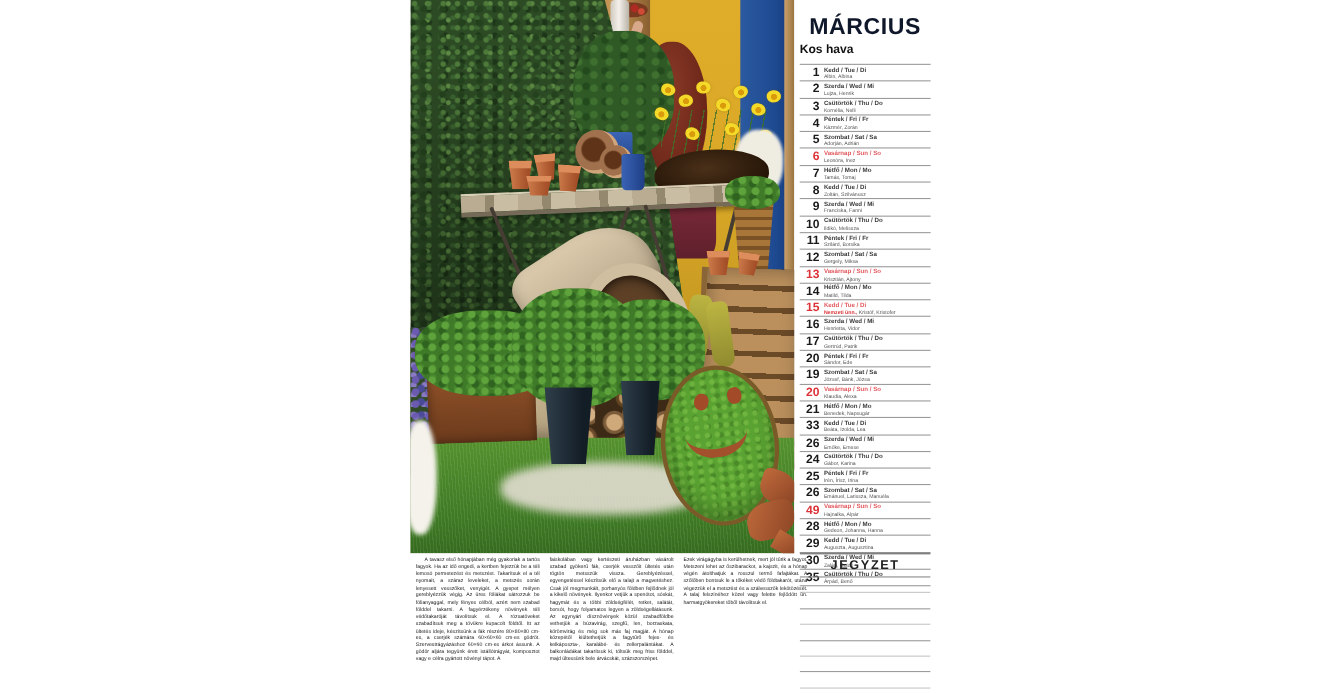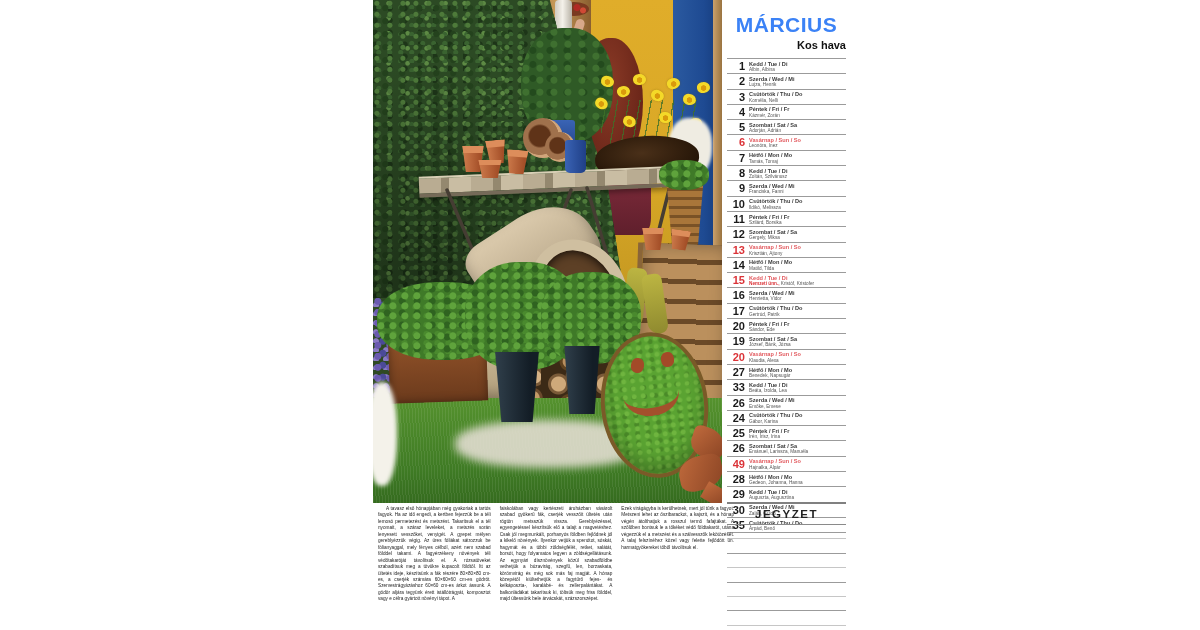--- a/index.html
+++ b/index.html
@@ -100,21 +100,21 @@
   .purple-flowers{left:0;top:298px;width:32px;height:100px;
     background:radial-gradient(circle at 40% 30%,#6a5ab0 0 3px,transparent 4px),
                radial-gradient(circle at 70% 60%,#4a4a98 0 3px,transparent 4px),
                radial-gradient(circle at 30% 80%,#8a7ac4 0 2.5px,transparent 3.5px),#2f4a24;
     background-size:12px 11px,14px 12px,10px 9px;}
   .white-fluff{left:-6px;top:382px;width:30px;height:104px;background:#f4f2ea;border-radius:45%;filter:blur(2px);}
 
   
   .calendar{position:absolute;left:727px;top:13px;width:119px;}
   .cal-title{font-size:21px;font-weight:bold;text-align:center;letter-spacing:.5px;}
-  .cal-subtitle{font-size:11px;font-weight:bold;text-align:right;margin-top:2px;color:#111;}
+  .cal-subtitle{font-size:11px;font-weight:bold;text-align:left;margin-top:2px;color:#111;}
   .cal-rows{margin-top:7px;border-bottom:1px solid #9b9b9b;}
   .cal-row{display:flex;height:13.3px;border-top:1px solid #9b9b9b;padding-top:1px;overflow:hidden;}
   .cal-num{width:18px;font-size:11px;font-weight:bold;text-align:right;padding-right:4px;line-height:13px;color:#1a1a1a;flex:none;}
   .cal-body{flex:1;min-width:0;}
   .cal-day{font-size:5.6px;font-weight:bold;color:#3a3a3a;line-height:6.4px;margin-top:.6px;white-space:nowrap;}
   .cal-names{font-size:4.7px;color:#555;line-height:5px;white-space:nowrap;}
   .cal-row.red .cal-num{color:var(--red);}
   .cal-row.red .cal-day{color:var(--red-light);}
   .names-red{color:var(--red);font-weight:bold;}
 
@@ -212,21 +212,21 @@
   <div class="smiley-eye" style="left:258px;top:358px;transform:rotate(10deg);"></div>
   <div class="smiley-eye" style="left:288px;top:352px;transform:rotate(-8deg);"></div>
   <div class="smiley-mouth"></div>
   <div class="shard" style="left:318px;top:428px;width:34px;height:30px;transform:rotate(18deg);border-radius:20% 60% 30% 50%;"></div>
   <div class="shard" style="left:306px;top:456px;width:44px;height:34px;transform:rotate(-12deg);border-radius:50% 25% 55% 30%;"></div>
   <div class="shard" style="left:330px;top:486px;width:24px;height:18px;transform:rotate(30deg);"></div>
   <div class="white-fluff"></div>
 </div>
 
 <div class="calendar">
-  <div class="cal-title" style="color: #3b82f6;">MÁRCIUS</div>
+  <div class="cal-title" style="color: #0f172a;">MÁRCIUS</div>
   <div class="cal-subtitle">Kos hava</div>
   <div class="cal-rows" id="cal-rows">
       <div class="cal-row">
         <div class="cal-num">1</div>
         <div class="cal-body">
           <div class="cal-day">Kedd / Tue / Di</div>
           <div class="cal-names">Albin, Albina</div>
         </div>
       </div>
       <div class="cal-row">
@@ -356,21 +356,21 @@
         </div>
       </div>
       <div class="cal-row red">
         <div class="cal-num">20</div>
         <div class="cal-body">
           <div class="cal-day">Vasárnap / Sun / So</div>
           <div class="cal-names">Klaudia, Alexa</div>
         </div>
       </div>
       <div class="cal-row">
-        <div class="cal-num">27</div>
+        <div class="cal-num">21</div>
         <div class="cal-body">
           <div class="cal-day">Hétfő / Mon / Mo</div>
           <div class="cal-names">Benedek, Napsugár</div>
         </div>
       </div>
       <div class="cal-row">
         <div class="cal-num">33</div>
         <div class="cal-body">
           <div class="cal-day">Kedd / Tue / Di</div>
           <div class="cal-names">Beáta, Izolda, Lea</div>

